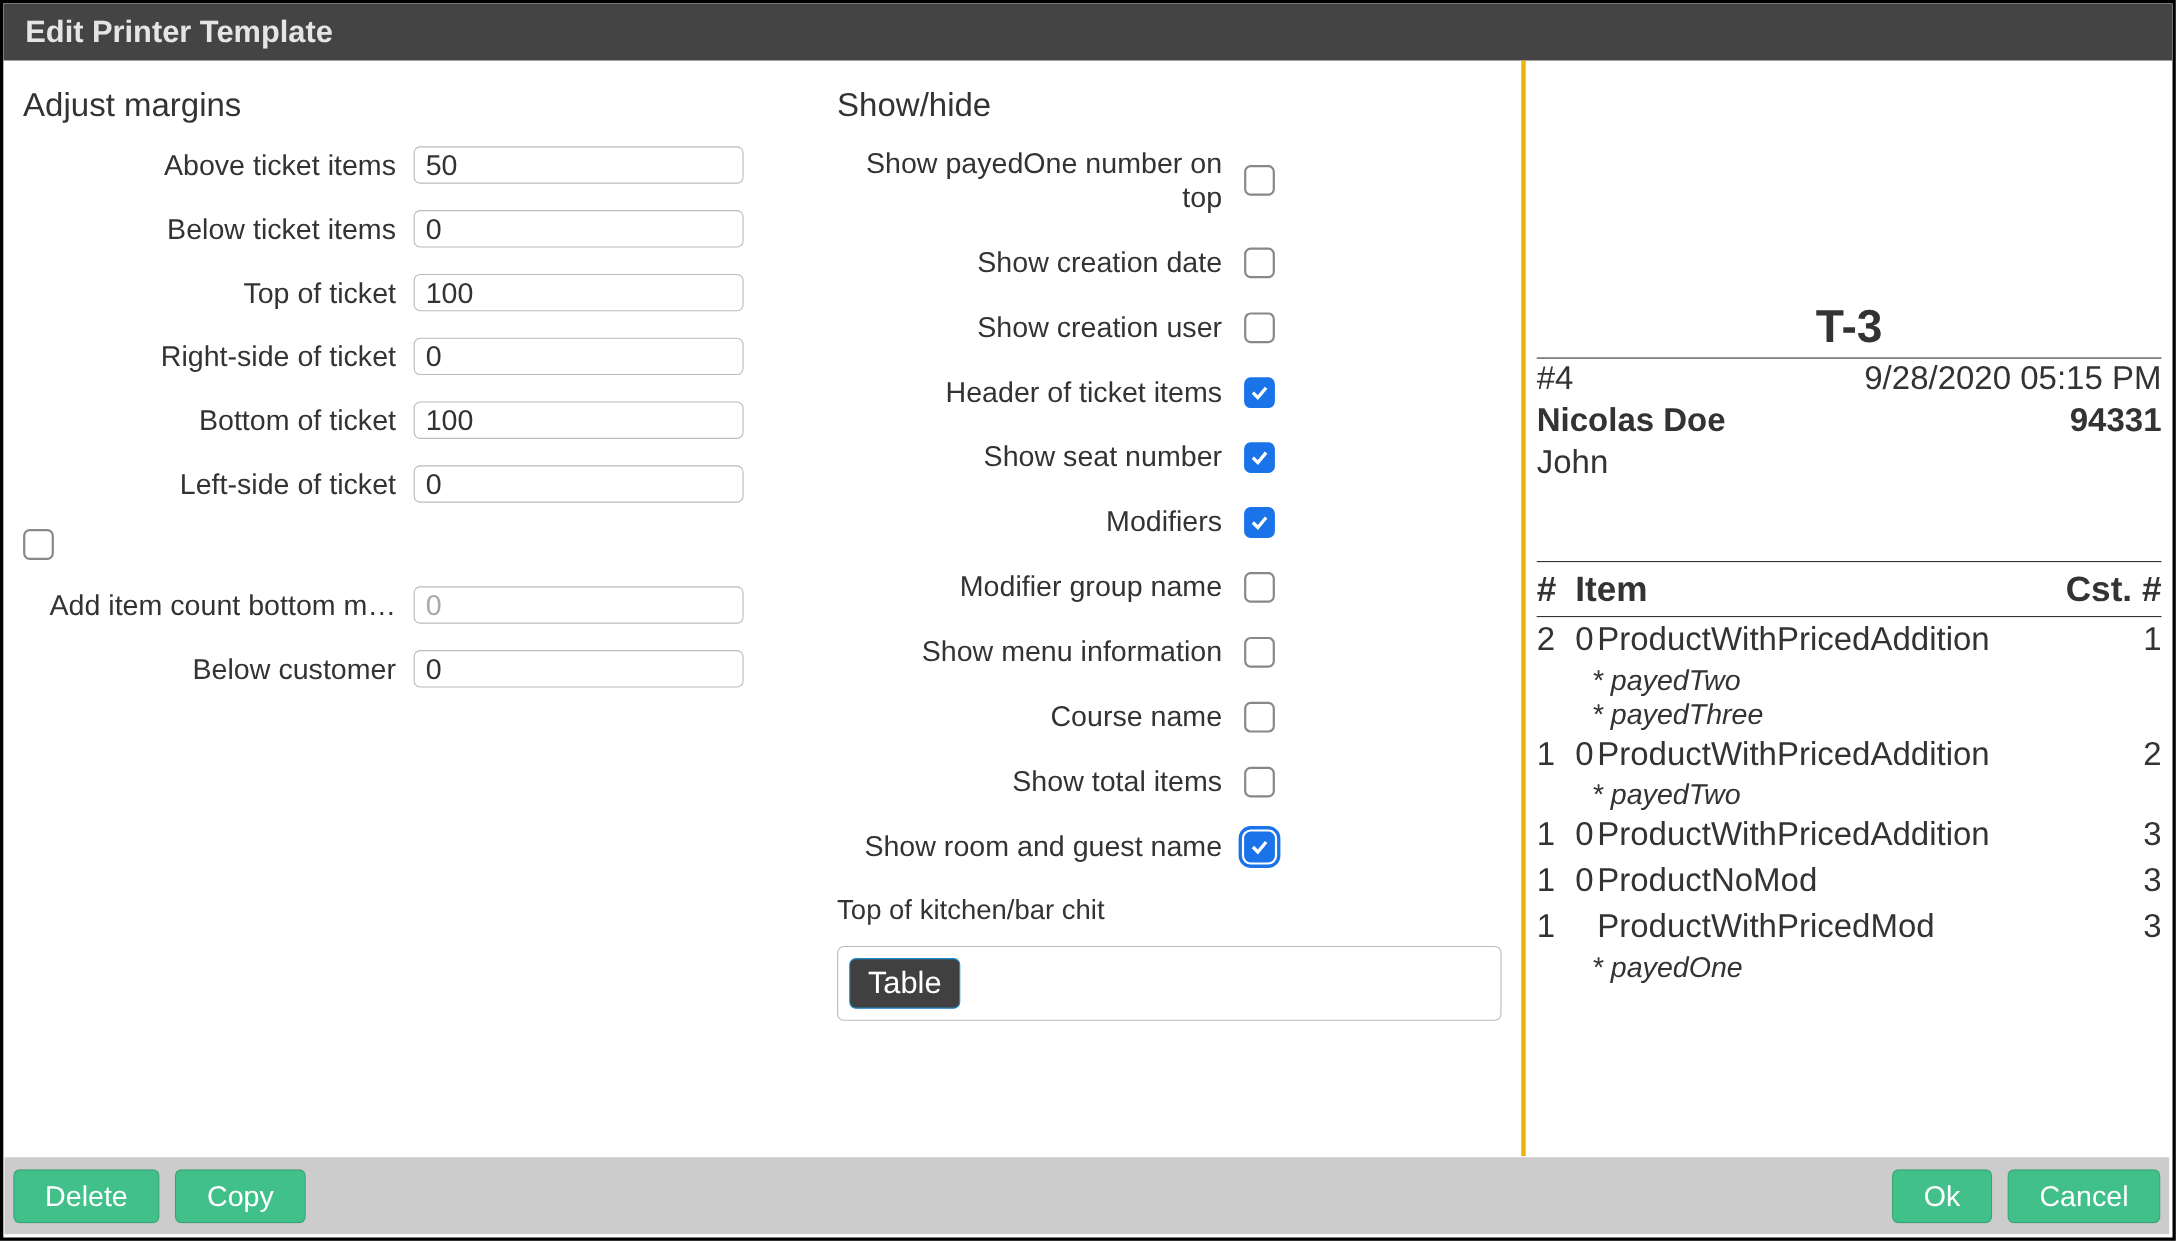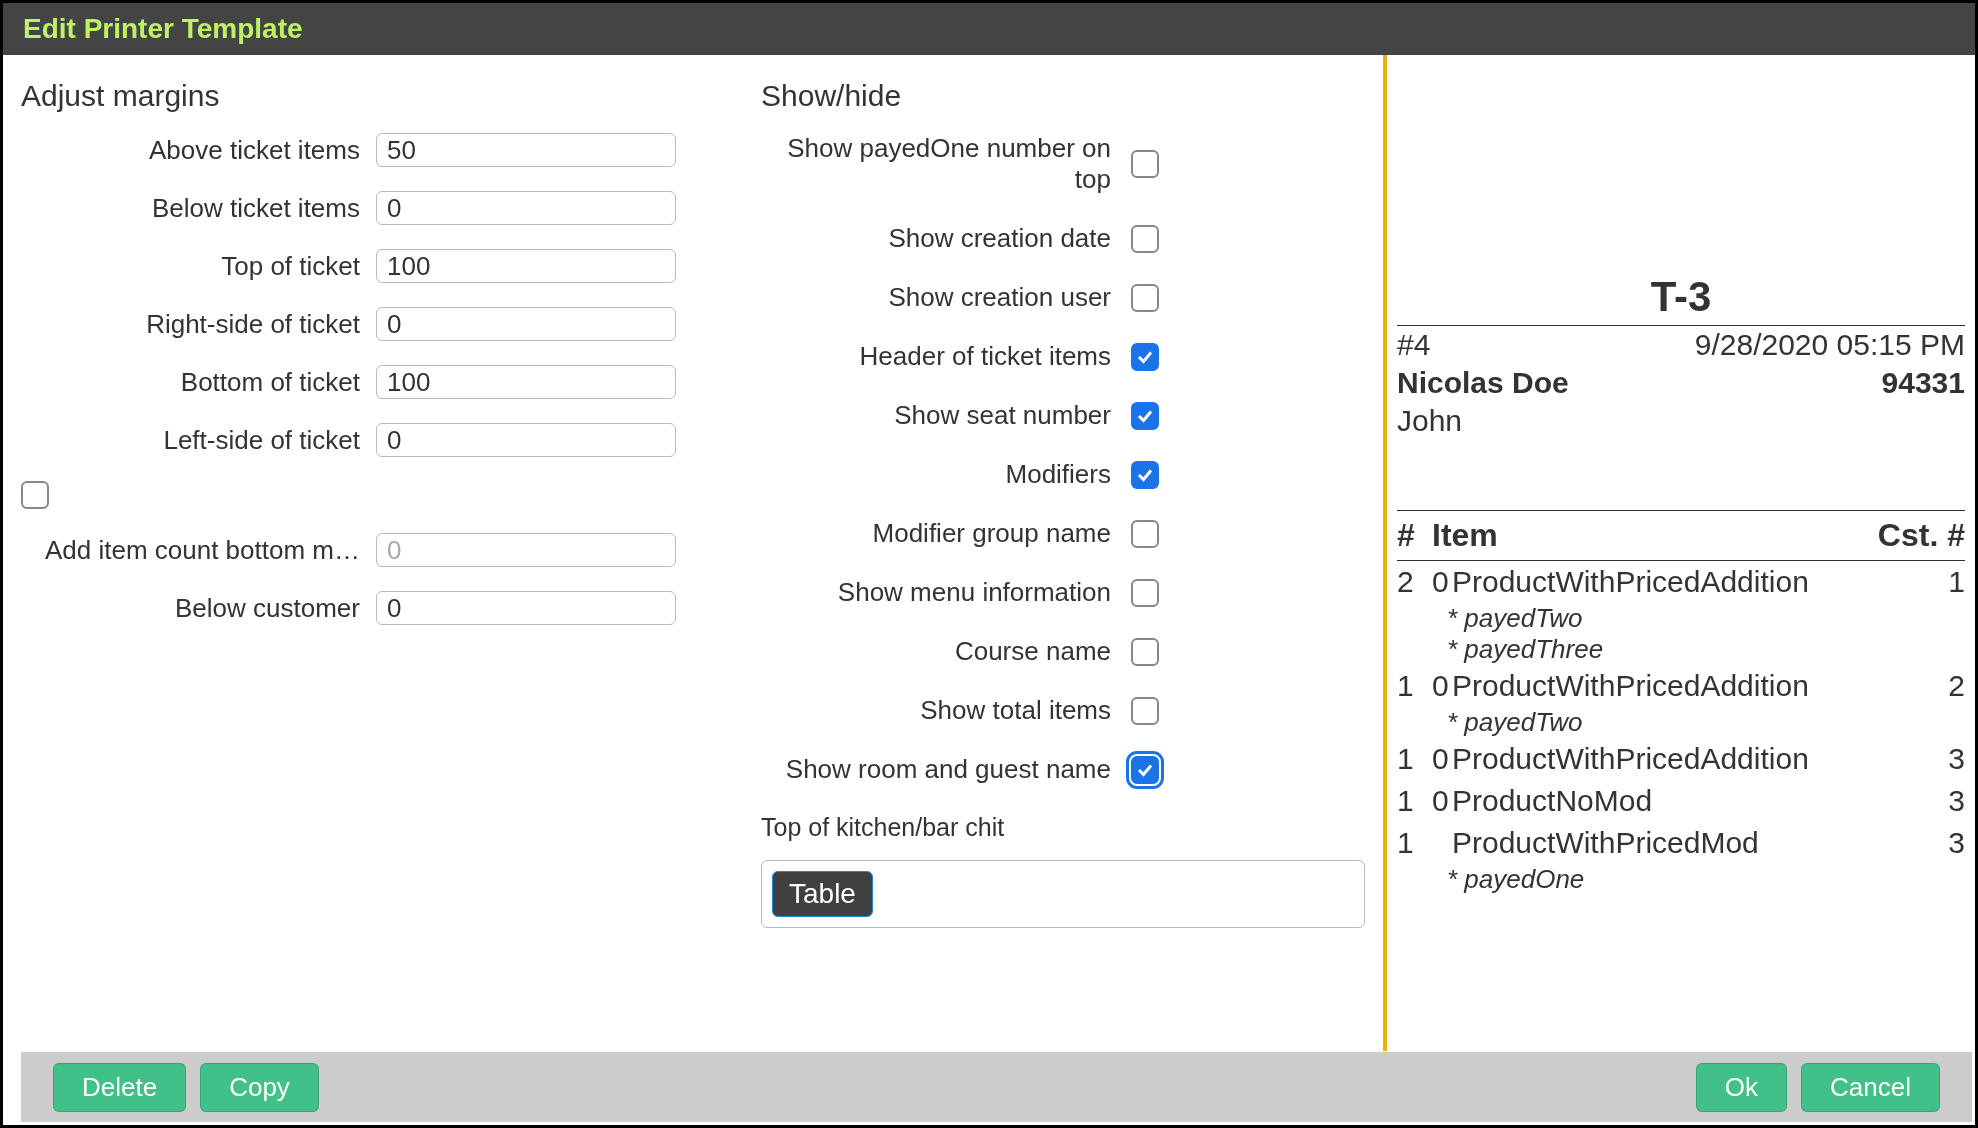--- a/index.html
+++ b/index.html
@@ -8,21 +8,21 @@
   background: #fff;
   color: #333;
   width: 1978px;
   height: 1128px;
   border: 3px solid #000;
   position: relative;
   overflow: hidden;
 }
 .titlebar {
   background: #444;
-  color: #bef264;
+  color: #e5e5e5;
   font-size: 28px;
   font-weight: 600;
   padding: 10px 20px;
 }
 .content {
   display: flex;
   height: calc(100% - 56px - 70px);
 }
 .left-col, .mid-col {
   padding: 24px 18px 18px 18px;
@@ -154,28 +154,28 @@
 .col-seat { width: 20px; }
 .col-item { flex: 1; }
 .col-cst { width: 40px; text-align: right; }
 .pv-mod {
   font-style: italic;
   font-size: 26px;
   padding-left: 50px;
 }
 .footer {
   position: absolute;
-  left: 18px;
+  left: 1px;
   right: 3px;
   bottom: 3px;
   height: 70px;
   background: #ccc;
   display: flex;
   align-items: center;
-  padding: 0 32px;
+  padding: 0 8px;
 }
 .footer .spacer { flex: 1; }
 .btn {
   border: 1px solid rgba(0,0,0,0.15);
   border-radius: 6px;
   color: #fff;
   font-size: 26px;
   padding: 8px 28px;
   margin-right: 14px;
   cursor: pointer;

